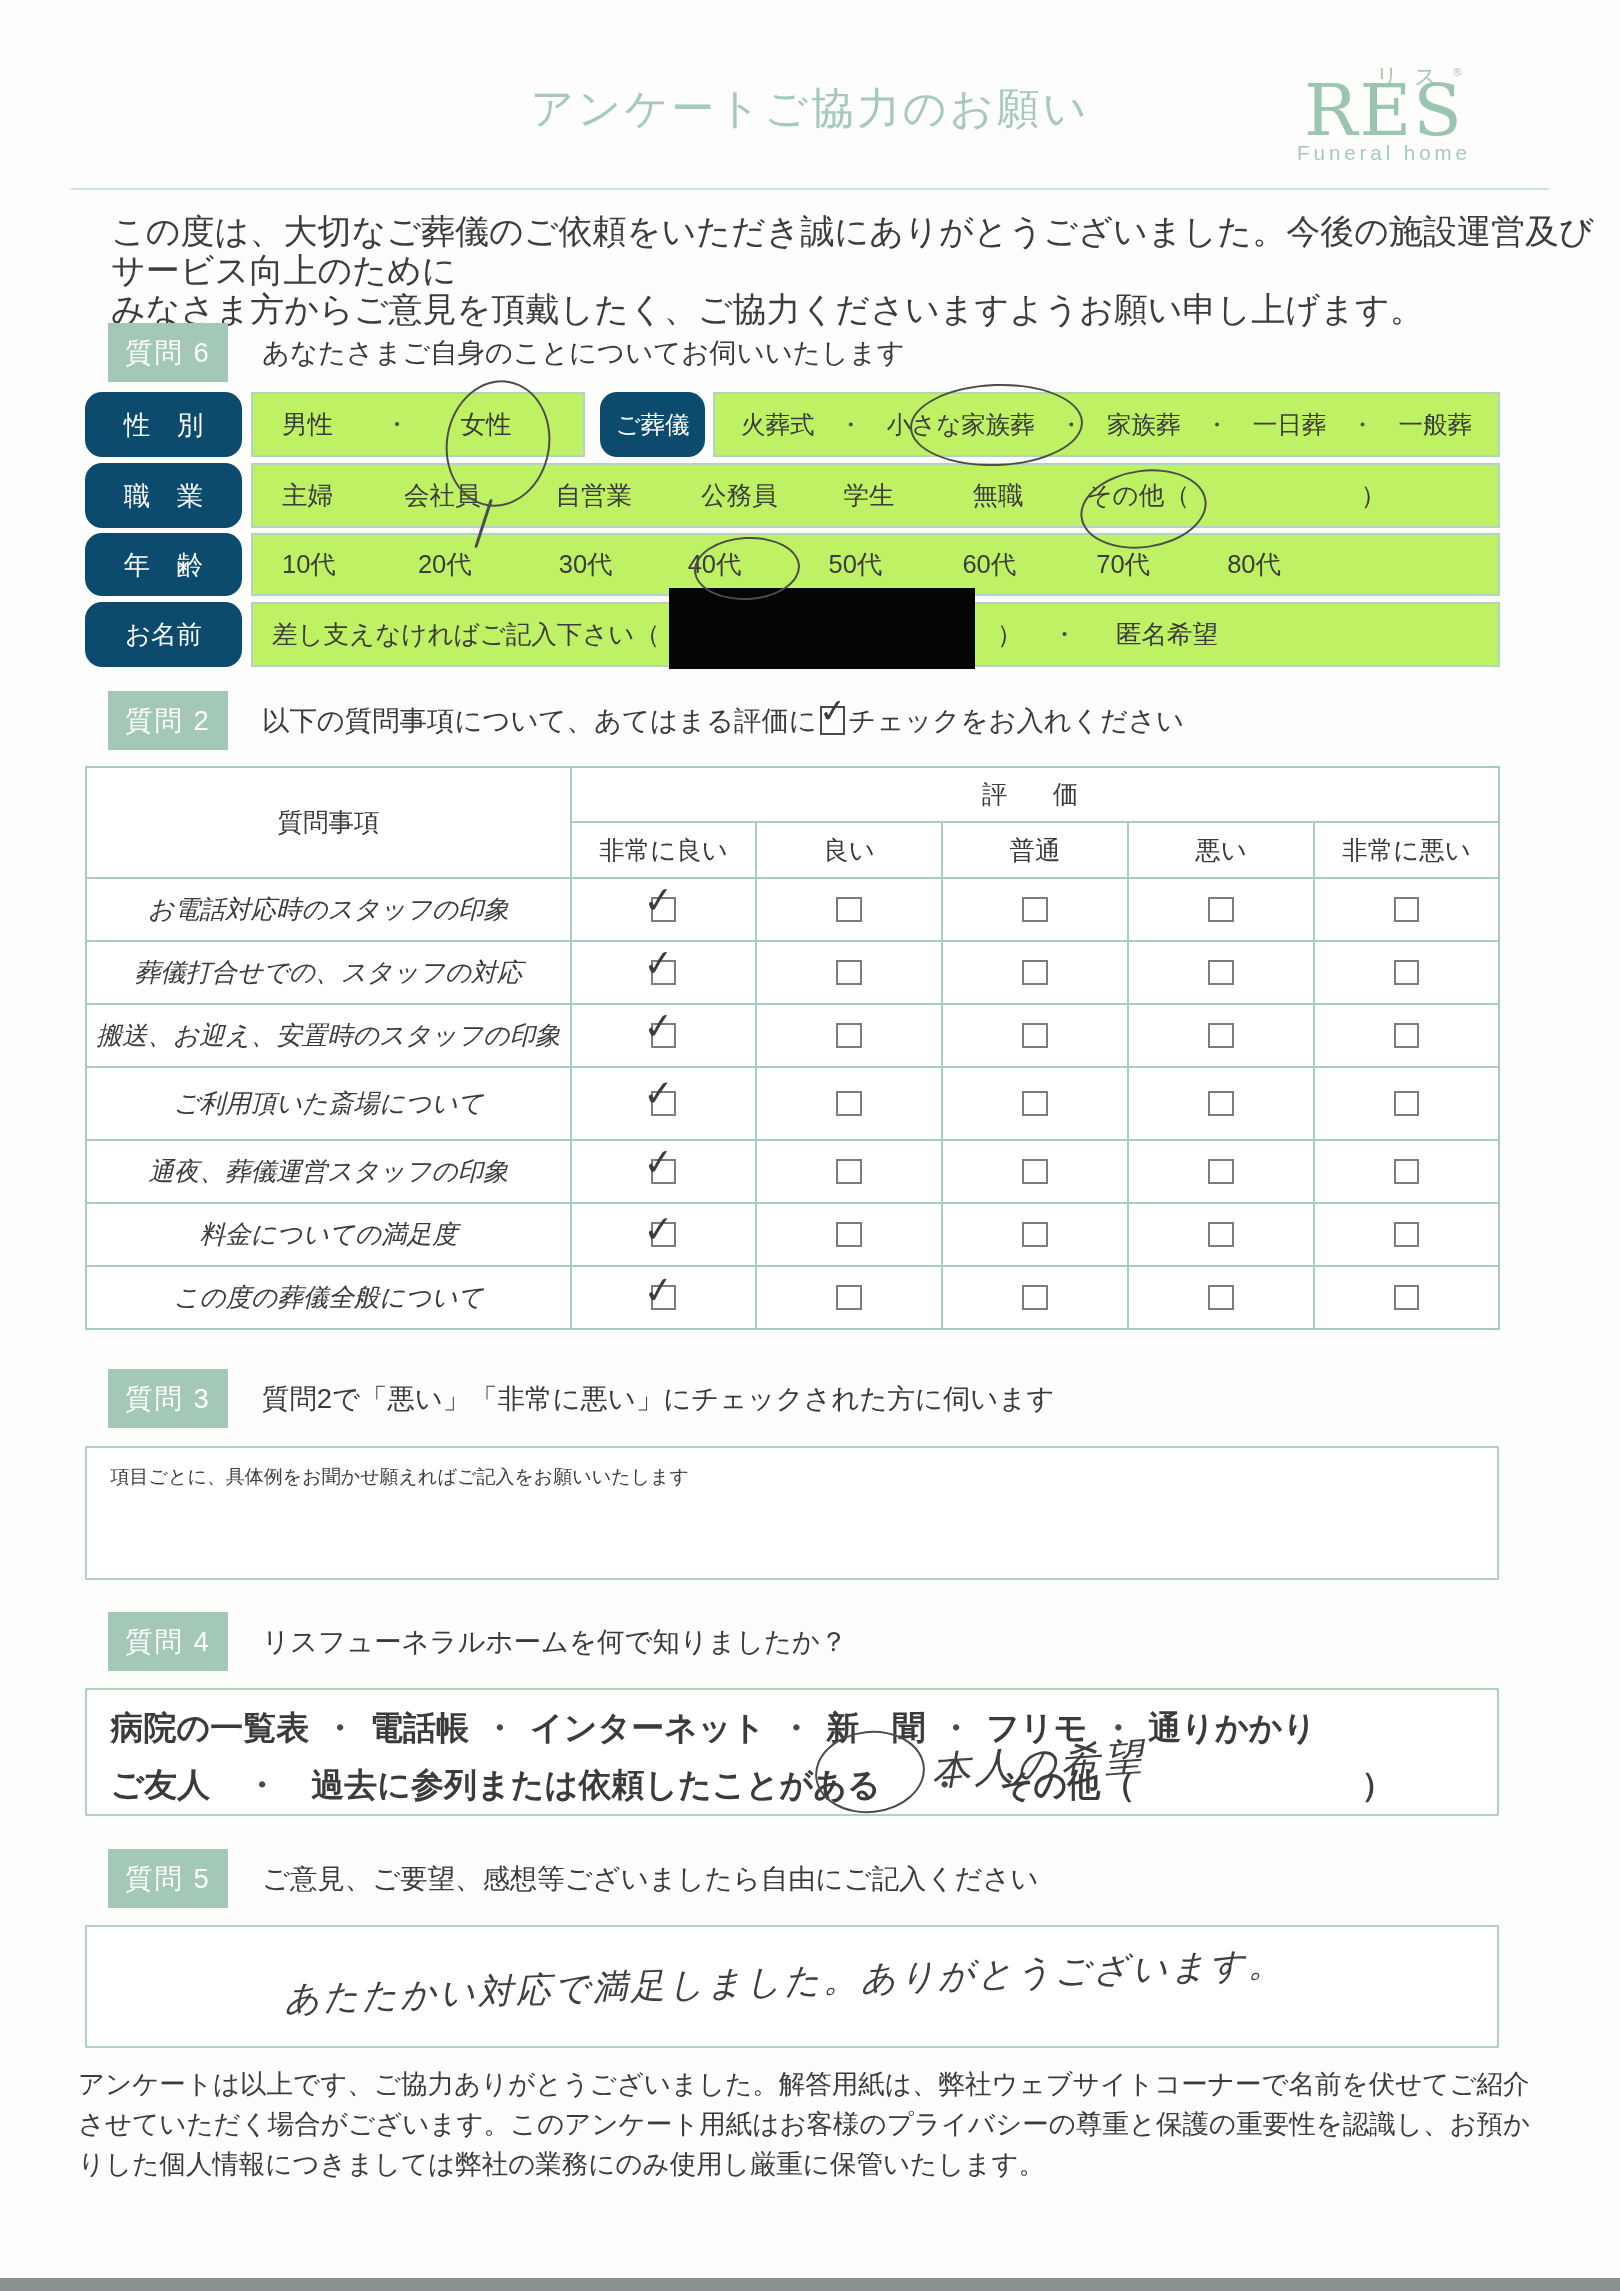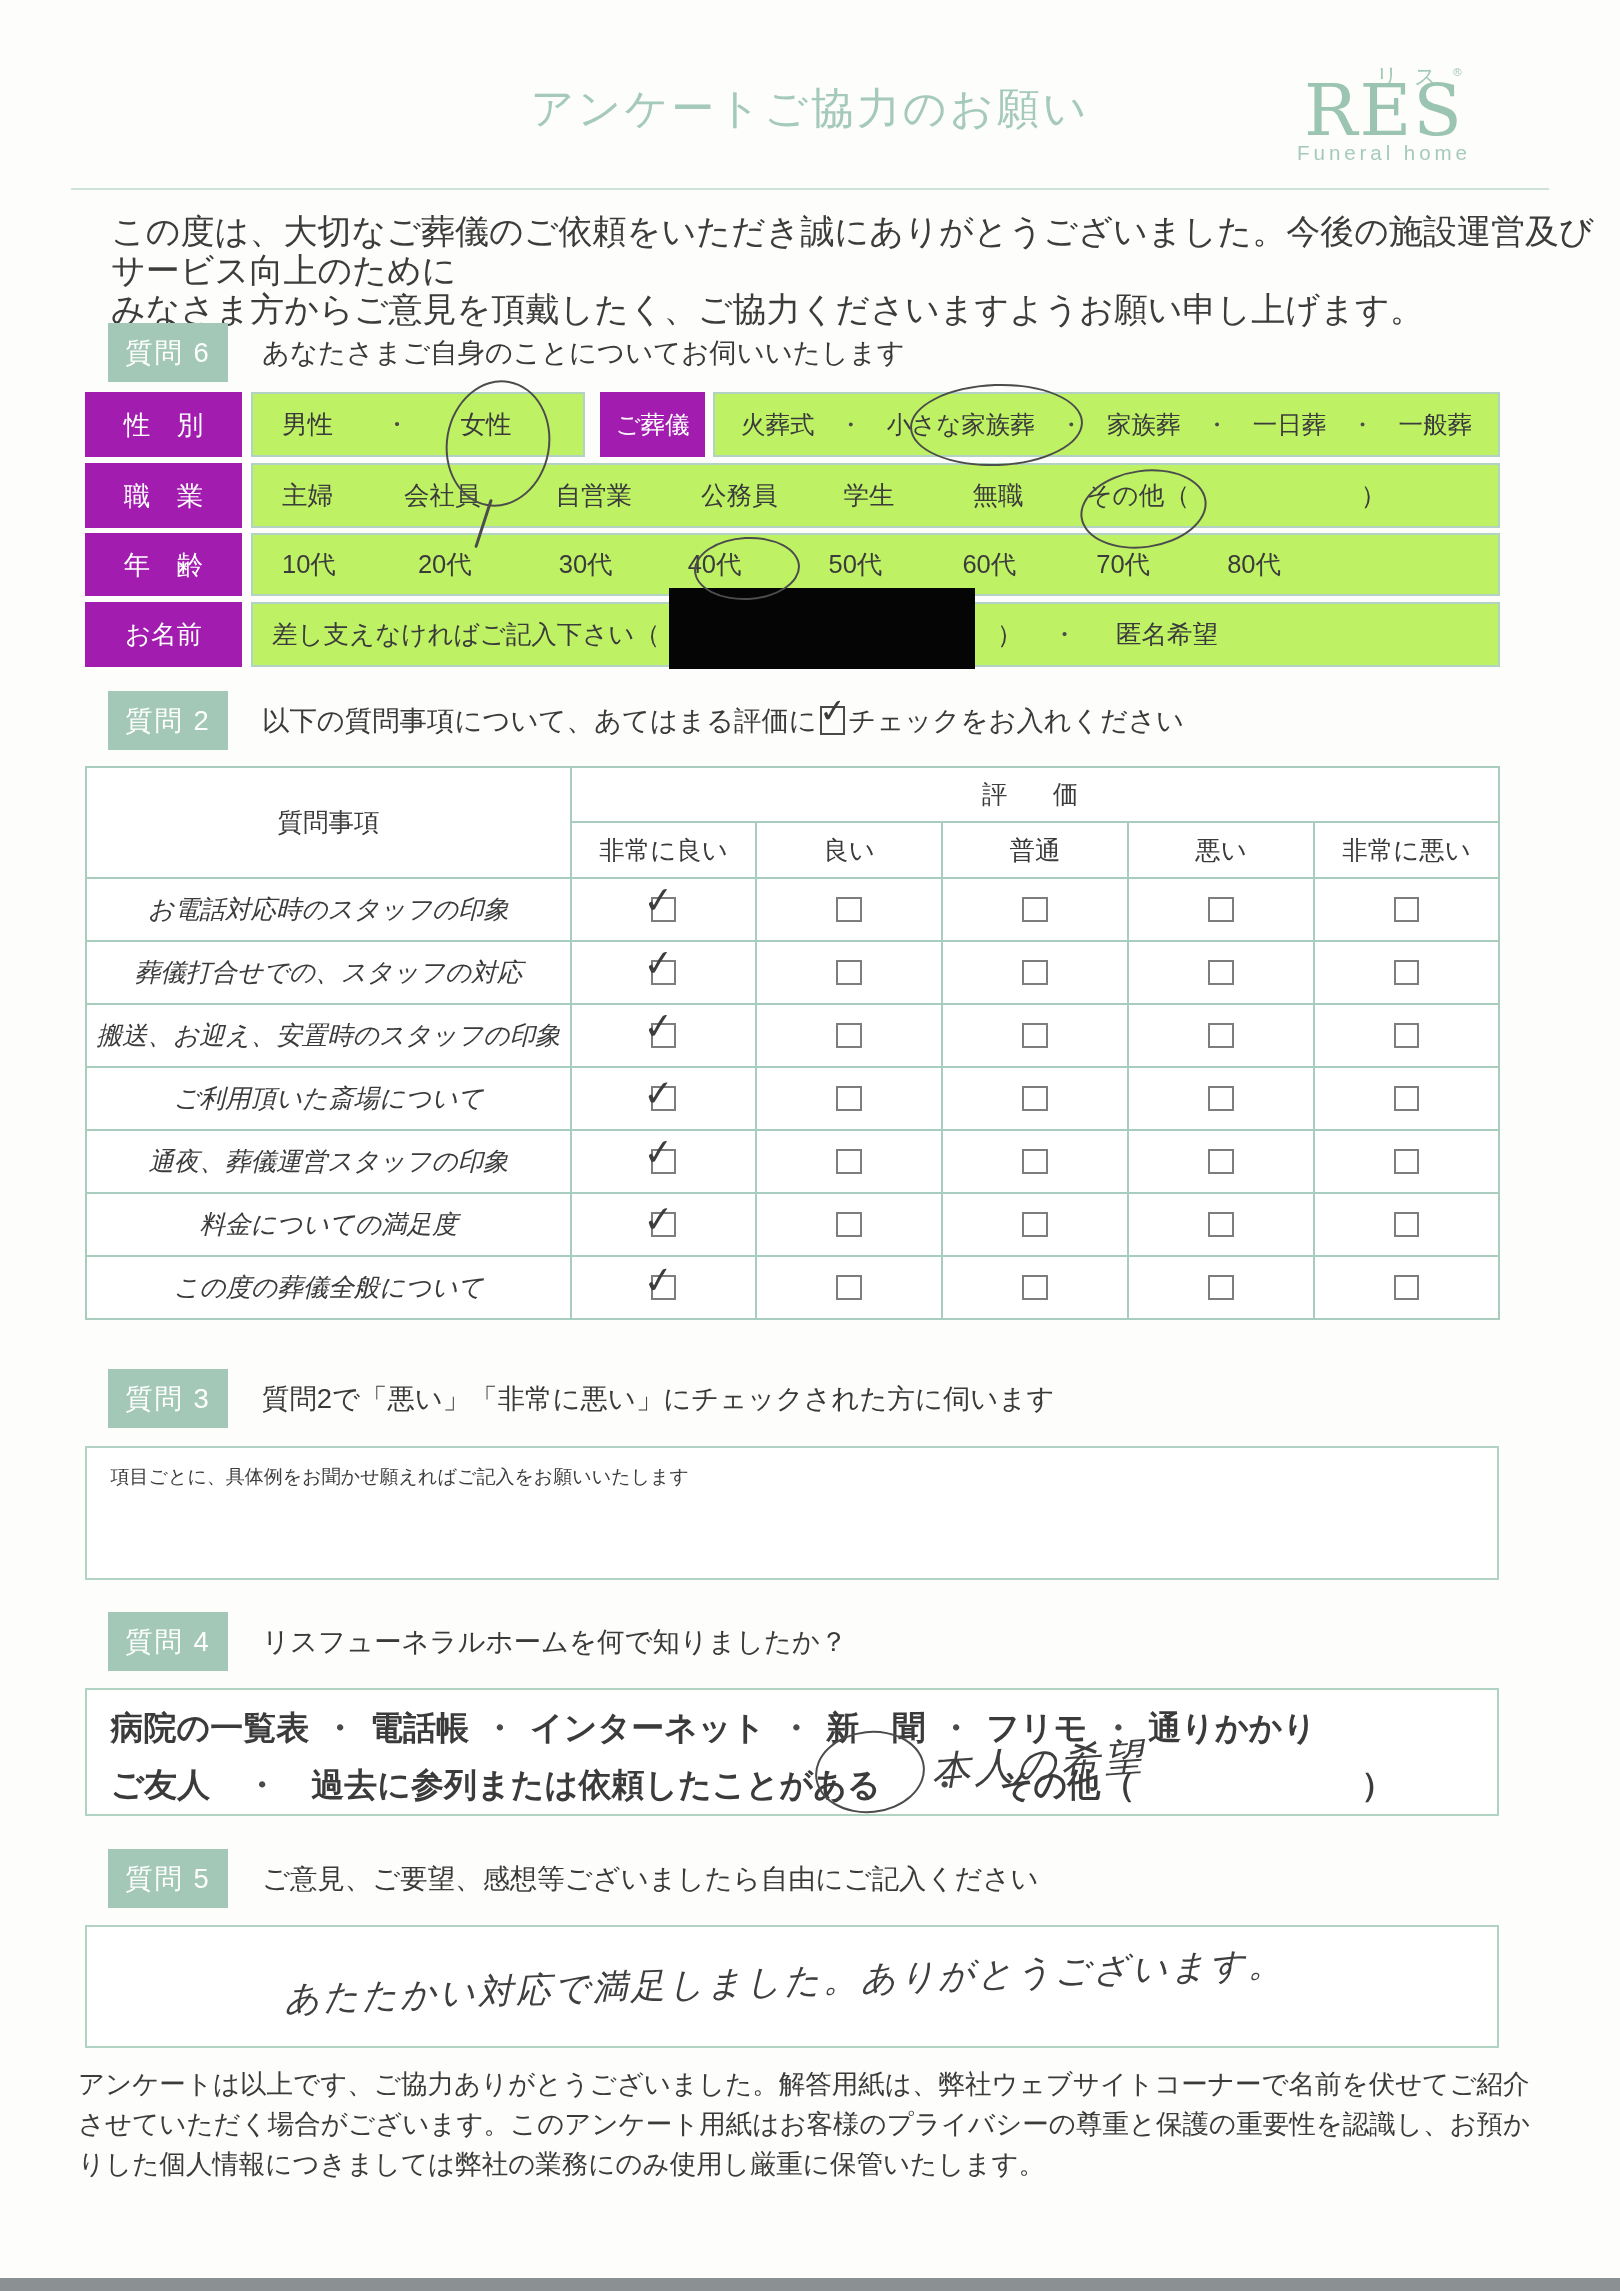--- a/index.html
+++ b/index.html
@@ -18,22 +18,22 @@
     letter-spacing:2px;color:#9cc4b2;margin-top:-13.7px;}
   .logo-sub{font-size:20.6px;letter-spacing:3.9px;color:#a5cabc;margin-top:-2px;}
   .header-rule{position:absolute;top:188px;left:71px;width:1478px;border-top:2px solid #cfe2da;}
   .intro{position:absolute;top:212px;left:111px;font-size:34px;line-height:39px;color:#3c3c3c;}
   
   .badge{position:absolute;left:108px;width:120px;height:59px;background:#a3c8b7;color:#fff;
     font-size:27.4px;display:flex;align-items:center;justify-content:center;letter-spacing:2px;}
   .sec-heading{position:absolute;left:262px;height:59px;display:flex;align-items:center;
     font-size:27.4px;color:#3a3a3a;}
   
-  .t1-label{position:absolute;background:#a21caf;color:#fff;display:flex;align-items:center;
-    justify-content:center;font-size:26.5px;}
+  .t1-label{position:absolute;background:#0c4a6e;color:#fff;display:flex;align-items:center;
+    justify-content:center;font-size:26.5px;border-radius:17px;}
   .t1-cell{position:absolute;background:#bef264;border:2px solid #b2d2c4;display:flex;
     align-items:center;font-size:25.5px;box-sizing:border-box;}
   .opt{white-space:nowrap;}
   .dot{color:#4a4a4a;}
   
   .circle{position:absolute;border:2.5px solid #4c4c4c;border-radius:50%;}
   .ink-tail{position:absolute;width:2.9px;height:51px;background:#4c4c4c;transform:rotate(18deg);border-radius:2px;}
   .redaction{position:absolute;background:#050505;}
   .hand{position:absolute;font-style:italic;color:#3f3f3f;white-space:nowrap;}
   
@@ -221,21 +221,21 @@
       <td>
             <div class="cb"></div>
           </td>
       <td>
             <div class="cb"></div>
           </td>
       <td>
             <div class="cb"></div>
           </td>
     </tr>
-    <tr style="height:63px;margin-left:33px;">
+    <tr style="height:73px;margin-left:33px;">
       <td class="item">ご利用頂いた斎場について</td>
       <td class="cbcell">
             <div class="cb"></div>
             <span class="check" style="top:3.9px;transform:rotate(-2deg);">✓</span>
           </td>
       <td>
             <div class="cb"></div>
           </td>
       <td>
             <div class="cb"></div>

